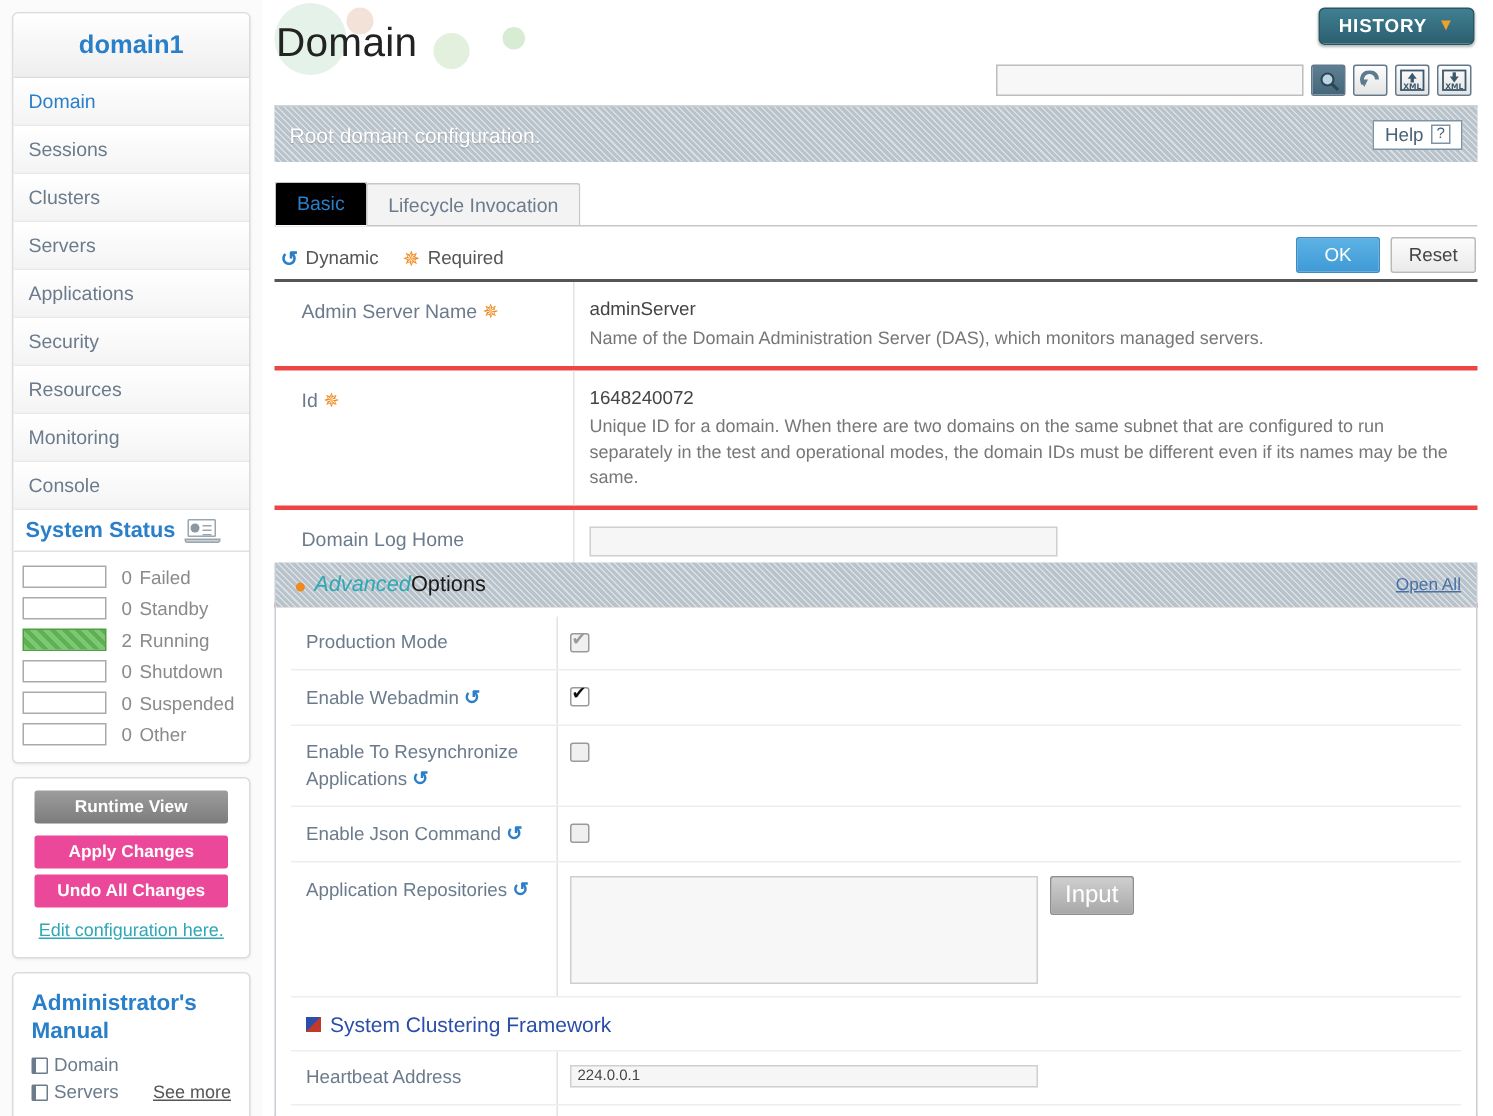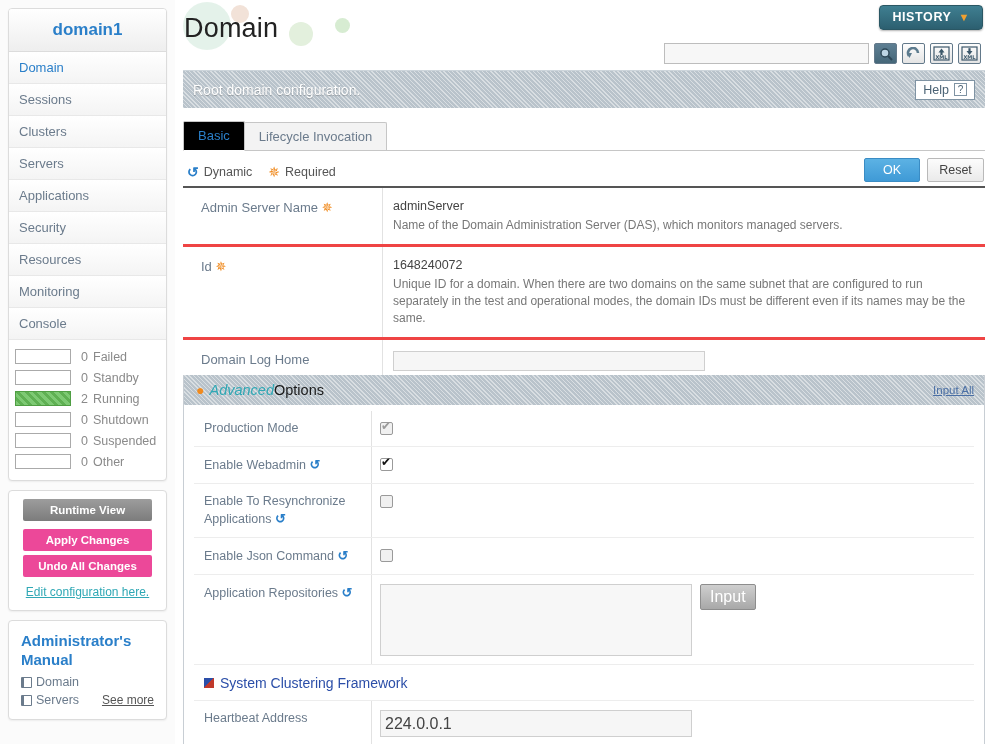--- a/index.html
+++ b/index.html
@@ -230,42 +230,53 @@
   .dyn-small { color:#2a7fc9; font-size:13px; font-weight:bold; }
   .ta { width:312px; height:72px; border:1px solid #cfcfcf; background:#f7f7f7; resize:none;
         font-family:"Liberation Sans", sans-serif; font-size:12px; }
   .btn-input { background: linear-gradient(#cfcfcf, #a8a8a8); border:1px solid #8d8d8d;
                color:#fff; font-size:16px; padding:3px 9px; cursor:pointer; border-radius:2px;
                font-family:"Liberation Sans", sans-serif; }
   .sect-head { display:flex; align-items:center; gap:6px; padding:10px 0 9px 10px;
                color:#2b4ea8; font-size:14px; border-bottom:1px solid #ededed; }
   .sq-ico { display:inline-block; width:10px; height:10px;
             background: linear-gradient(135deg, #2b4ea8 50%, #c0392b 50%); }
-  .ainput { width:312px; height:27px; border:1px solid #cfcfcf; background:#f6f6f6;
-            font-family:"Liberation Sans", sans-serif; font-size:16px; padding:0 4px; color:#444; }
+  .ainput { width:312px; height:15px; border:1px solid #cfcfcf; background:#f6f6f6;
+            font-family:"Liberation Sans", sans-serif; font-size:10px; padding:0 4px; color:#444; }
 </style>
 </head>
 <body>
 
 <div id="app">
 
   <div id="sidebar">
 
     <div class="panel">
       <div class="domain-title">domain1</div>
       <div class="nav-item active">Domain</div>
       <div class="nav-item">Sessions</div>
       <div class="nav-item">Clusters</div>
       <div class="nav-item">Servers</div>
       <div class="nav-item">Applications</div>
       <div class="nav-item">Security</div>
       <div class="nav-item">Resources</div>
       <div class="nav-item">Monitoring</div>
       <div class="nav-item">Console</div>
 
+      <div class="status-head">
+        <span class="t">System Status</span>
+        <span class="laptop-ico">
+          <span class="scr"></span>
+          <span class="dot"></span>
+          <span class="ln" style="top:4px"></span>
+          <span class="ln" style="top:7px"></span>
+          <span class="ln" style="top:10px"></span>
+          <span class="base"></span>
+        </span>
+      </div>
 
       <div class="status-rows">
         <div class="st-row">
           <span class="st-bar"></span>
           <span class="st-num">0</span>
           <span class="st-lbl">Failed</span>
         </div>
         <div class="st-row">
           <span class="st-bar"></span>
           <span class="st-num">0</span>
@@ -425,21 +436,21 @@
           <div class="d">Log home of a domain. The log home specified here is used if a log home is not specified for a server.</div>
         </div>
       </div>
     </div>
 
     <div id="advanced">
       <div class="adv-head hatch">
         <span class="bulb">●</span>
         <span class="a1">Advanced</span>
         <span class="a2">Options</span>
-        <a class="open-all">Input All</a>
+        <a class="open-all">Open All</a>
       </div>
 
       <div class="adv-body">
         <div class="arow">
           <div class="alabel">
             <span>Production Mode</span>
           </div>
           <div class="aval">
             <span class="cbx on dim"></span>
           </div>

